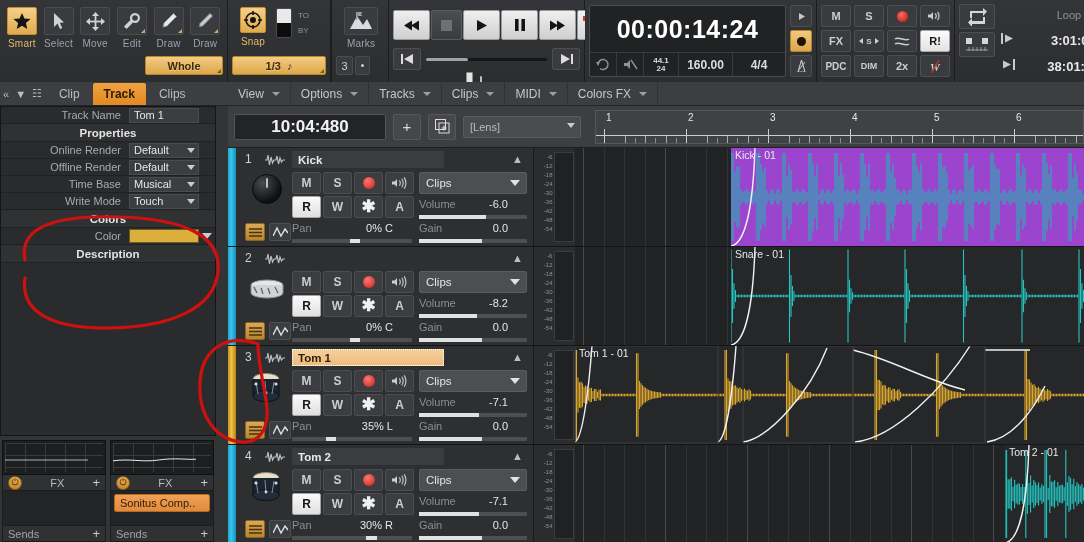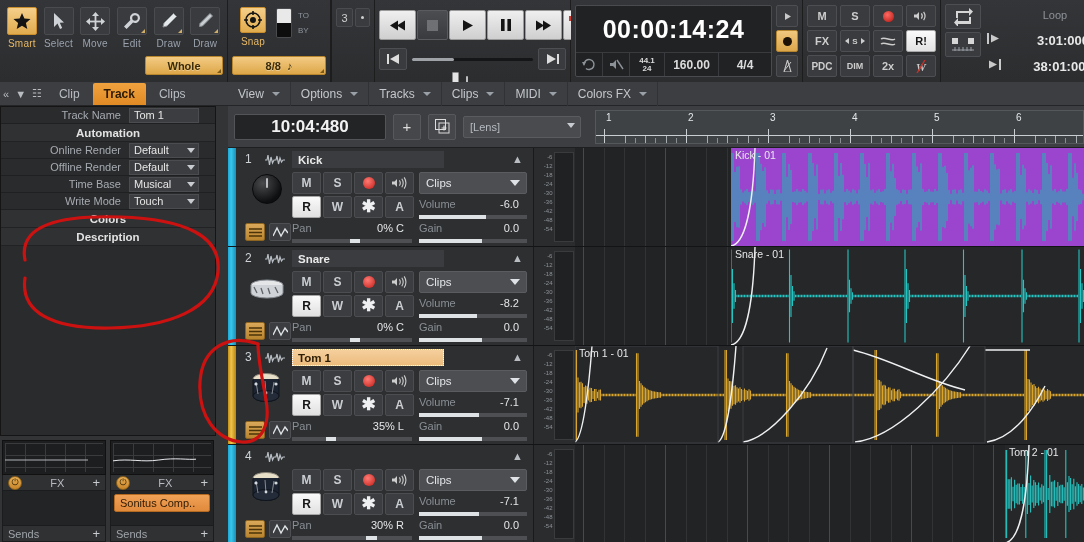--- a/index.html
+++ b/index.html
@@ -171,21 +171,21 @@
       justify-content:center;color:#cacdd1;font-size:12px;font-weight:bold;}
   .tb.lit{background:linear-gradient(#fafafa,#e0e0e0);color:#151515;border-color:#a5a5a5;}
   .recdot{width:12px;height:12px;border-radius:50%;background:radial-gradient(circle at 40% 35%,#ff7a74,#c21c16);}
   .clipsdd{position:absolute;left:183px;top:24px;width:108px;height:22px;background:#4c4e51;
            border:1px solid #5a5c5f;border-radius:2px;display:flex;align-items:center;padding:0 6px;
            color:#e3e5e8;font-size:11.5px;}
   .clipsdd .dc{position:absolute;right:6px;top:7px;width:0;height:0;border-left:5px solid transparent;
                border-right:5px solid transparent;border-top:6px solid #dfe3e7;}
   .fader{position:absolute;height:22px;}
   .fader .fl{position:absolute;left:0;top:1px;color:#8a8f95;font-size:11px;}
-  .fader .fv{position:absolute;right:8px;top:1px;color:#e4e6e8;font-size:11px;}
+  .fader .fv{position:absolute;right:19px;top:1px;color:#e4e6e8;font-size:11px;}
   .fbar{position:absolute;left:0;bottom:0;width:100%;height:4px;background:#4d4f52;}
   .fbar i{position:absolute;left:0;top:0;height:4px;background:#dfe2e5;}
   .panbar{position:absolute;left:0;bottom:0;width:100%;height:4px;background:#4d4f52;}
   .panbar i{position:absolute;top:0;height:4px;background:#dfe2e5;}
   .botbtn{position:absolute;left:9px;bottom:5px;width:20px;height:18px;border-radius:2px;
           display:flex;align-items:center;justify-content:center;}
   .botbtn.amber{background:linear-gradient(#d9a859,#b9842e);border:1px solid #8d6420;}
   .botbtn2{position:absolute;left:33px;bottom:5px;width:22px;height:18px;background:#3b3d40;
            border:1px solid #4d4f52;border-radius:2px;display:flex;align-items:center;justify-content:center;}
   .meterzone{width:42px;background:#2a2c2e;border-left:1px solid #191a1b;position:relative;display:flex;}
@@ -300,28 +300,38 @@
               </div>
             <div>
               <div class="toevlbl">TO</div>
               <div class="toevlbl">BY</div>
             </div>
           </div>
         </div>
       </div>
       <div style="margin-top:5px;">
         <div class="ambtn" style="width:94px;gap:6px;">
-          <span>8/8</span>
+          <span>1/3</span>
           <span>♪</span>
           <span class="corner"></span>
         </div>
       </div>
     </div>
 
     <div class="cbmod" style="width:58px;border-left:1px solid #1d1d1d;">
+      <div class="tool" style="width:50px;">
+        <div class="glyph" style="width:34px;">
+          <svg width="26" height="20" viewBox="0 0 26 20">
+              <path d="M2 18 L9 5 L15 14 L19 8 L24 18z" fill="#d8dce0"></path>
+              <rect x="8" y="1" width="1.4" height="8" fill="#9aa0a6"></rect>
+              <path d="M9.4 1h5l-1.6 2 1.6 2h-5z" fill="#9aa0a6"></path>
+            </svg>
+        </div>
+        <div class="lbl">Marks</div>
+      </div>
       <div style="display:flex;gap:2px;margin-top:5px;">
         <div class="mkcount">3</div>
         <div class="mkdot">
             <span style="width:3px;height:3px;background:#cfcfcf;border-radius:50%;display:block;"></span>
           </div>
       </div>
     </div>
 
     <div class="grip"></div>
     <div class="cbmod" style="width:196px;justify-content:center;gap:6px;">
@@ -518,21 +528,21 @@
     <div class="ltab">Clip</div>
     <div class="ltab on">Track</div>
     <div class="ltab">Clips</div>
   </div>
 
   <div class="insp">
     <div class="irow">
       <div class="ilbl">Track Name</div>
       <div class="ifield" style="margin-right:16px;">Tom 1</div>
     </div>
-    <div class="ihdr">Automation</div>
+    <div class="ihdr">Properties</div>
     <div class="irow">
       <div class="ilbl">Online Render</div>
       <div class="ifield" style="margin-right:16px;">
         <span>Default</span>
         <span class="dc"></span>
       </div>
     </div>
     <div class="irow">
       <div class="ilbl">Offline Render</div>
       <div class="ifield" style="margin-right:16px;">
@@ -548,20 +558,25 @@
       </div>
     </div>
     <div class="irow">
       <div class="ilbl">Write Mode</div>
       <div class="ifield" style="margin-right:16px;">
         <span>Touch</span>
         <span class="dc"></span>
       </div>
     </div>
     <div class="ihdr">Colors</div>
+    <div class="irow">
+      <div class="ilbl">Color</div>
+      <div class="swatch" id="colorSwatch" style="background: rgb(220, 174, 60);"></div>
+      <span class="dc" style="position:absolute;right:3px;margin-top:0;width:0;height:0;border-left:5px solid transparent;border-right:5px solid transparent;border-top:6px solid #c8ccd1;"></span>
+    </div>
     <div class="ihdr">Description</div>
     <div style="flex:1;"></div>
   </div>
 
   <div class="binarea">
     <div class="bin">
       <div class="eqgraph">
         <div class="eqgrid"></div>
         <svg class="eqcurve" viewBox="0 0 100 12" preserveAspectRatio="none">
             <path d="M0 6 H100" stroke="#cfd3d7" stroke-width="1" fill="none"></path>
@@ -811,21 +826,20 @@
           </div>
         </div>
       </div>
       <div class="trow">
         <div class="tstrip"></div>
         <div class="tctl">
           <div class="tnum">2</div>
           <svg class="twave" viewBox="0 0 22 14">
             <path d="M1 7 L3 7 L4 2 L5.5 12 L7 4 L8.5 10 L10 7 L12 7 L13 3 L14.5 11 L16 5 L17.5 9 L19 7 L21 7" fill="none" stroke="#b9bec4" stroke-width="1.2"></path>
           </svg>
-          <div class="tname">Snare</div>
           <div class="tcollapse">▲<br style="line-height:2px"></div>
           <div class="drumic"><svg width="38" height="26" viewBox="0 0 38 26" style="margin-top:6px">
               <ellipse cx="19" cy="8" rx="16" ry="5" fill="#e4e6e8" stroke="#8b9096"></ellipse>
               <path d="M3 8v8a16 5 0 0 0 32 0V8" fill="#cfd3d7" stroke="#8b9096"></path>
               <path d="M6 10l3 6M13 11l2 6M20 11l2 6M27 10l3 6" stroke="#5f6469" stroke-width="1.3"></path>
             </svg></div>
           <div class="btnpad">
             <div class="tb">M</div>
             <div class="tb">S</div>
             <div class="tb">
@@ -1064,20 +1078,21 @@
           </svg>
         </div>
       </div>
       <div class="trow">
         <div class="tstrip"></div>
         <div class="tctl">
           <div class="tnum">4</div>
           <svg class="twave" viewBox="0 0 22 14">
             <path d="M1 7 L3 7 L4 2 L5.5 12 L7 4 L8.5 10 L10 7 L12 7 L13 3 L14.5 11 L16 5 L17.5 9 L19 7 L21 7" fill="none" stroke="#b9bec4" stroke-width="1.2"></path>
           </svg>
+          <div class="tname">Tom 2</div>
           <div class="tcollapse">▲<br style="line-height:2px"></div>
           <div class="drumic"><svg width="36" height="36" viewBox="0 0 36 36" style="margin-top:1px">
               <ellipse cx="18" cy="8" rx="13" ry="5.5" fill="#e8dfc8" stroke="#8a8478"></ellipse>
               <path d="M5 8v17a13 5.5 0 0 0 26 0V8" fill="#1d2431" stroke="#10151d"></path>
               <ellipse cx="18" cy="25" rx="13" ry="5.5" fill="#242c3a" stroke="#10151d"></ellipse>
               <path d="M8 11l2 12M17 10l1 13M26 11l-2 12" stroke="#cfd3d7" stroke-width="1" opacity=".6"></path>
               <circle cx="8" cy="13" r="1.6" fill="#d6d9dd"></circle>
               <circle cx="28" cy="13" r="1.6" fill="#d6d9dd"></circle>
               <circle cx="18" cy="22" r="1.4" fill="#d6d9dd"></circle>
             </svg></div>

